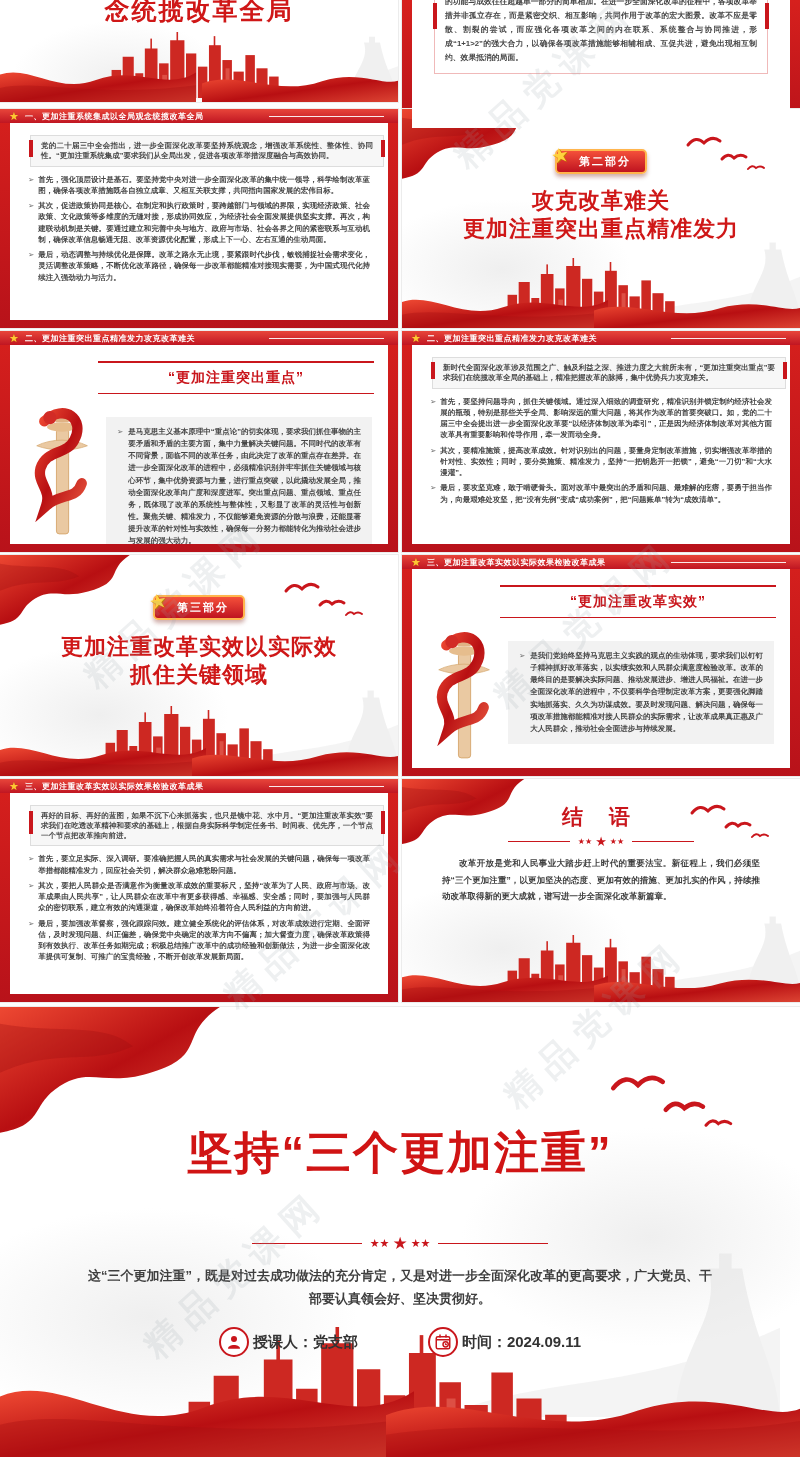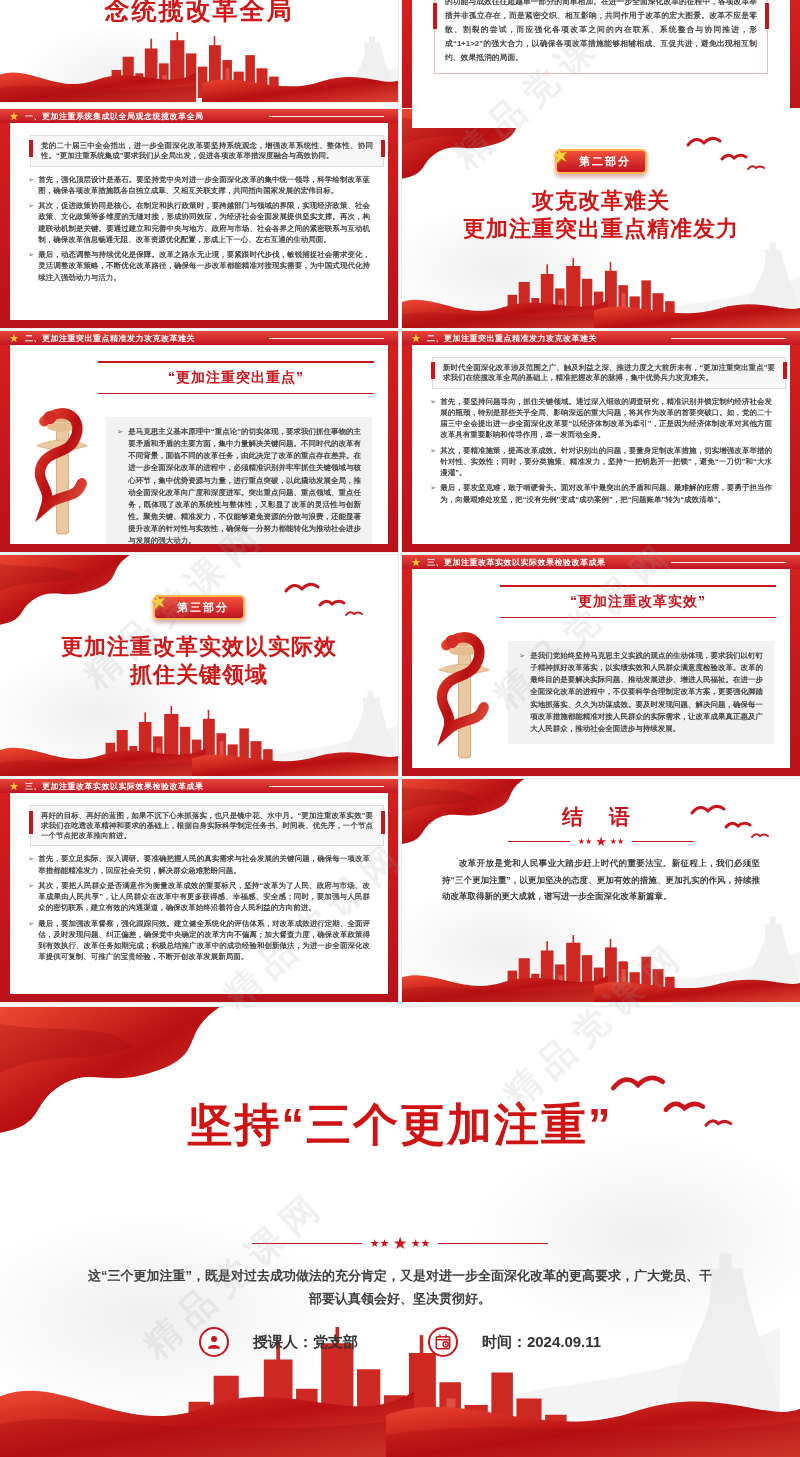--- a/index.html
+++ b/index.html
@@ -79,28 +79,28 @@
   .concl-title { position:absolute; top:24px; left:0; right:0; text-align:center; color:#c9161c; font-size:21px; font-weight:bold; letter-spacing:10px; z-index:6; }
   .concl-div { position:absolute; top:56px; left:0; right:0; z-index:6; }
   .concl-div .dline { width:62px; }
   .concl-div .s { font-size:8px; } .concl-div .big { font-size:13px; }
   .concl-text {
     position:absolute; top:76px; left:40px; right:40px; z-index:6;
     font-size:8.5px; line-height:1.95; font-weight:bold; color:#3f3f3f; text-align:justify; text-indent:2em;
   }
 
   
-  .final-title { position:absolute; left:0; right:0; text-align:center; color:#d01414; font-weight:bold; font-size:45px; letter-spacing:2px; z-index:6; }
+  .final-title { position:absolute; left:0; right:0; text-align:center; color:#d01414; font-weight:bold; font-size:45px; letter-spacing:2px; z-index:6;margin-top:28px; }
   .final-div { position:absolute; top:228px; left:0; right:0; z-index:6; }
   .final-sub {
     position:absolute; top:258px; left:85px; right:85px; z-index:6;
     text-align:center; font-size:13px; line-height:1.75; font-weight:bold; color:#3f3f3f;
   }
   .meta-row { position:absolute; top:320px; left:0; right:0; display:flex; justify-content:center; gap:70px; z-index:6; }
-  .meta-item { display:flex; align-items:center; gap:24px; }
+  .meta-item { display:flex; align-items:center; gap:4px; }
   .icon-circle { width:30px; height:30px; border:2px solid #c9161c; border-radius:50%; display:flex; align-items:center; justify-content:center; background:#fff; }
   .meta-text { font-size:15px; font-weight:bold; color:#333; }
 
   
   .skyline { position:absolute; z-index:3; }
   .ribbon-b { position:absolute; bottom:-2px; z-index:4; }
   .flag-tl { position:absolute; top:-2px; left:-2px; z-index:1; }
   .birds { position:absolute; z-index:2; }
   .wall { position:absolute; z-index:0; opacity:.55; }
   .pillar { position:absolute; z-index:3; }

